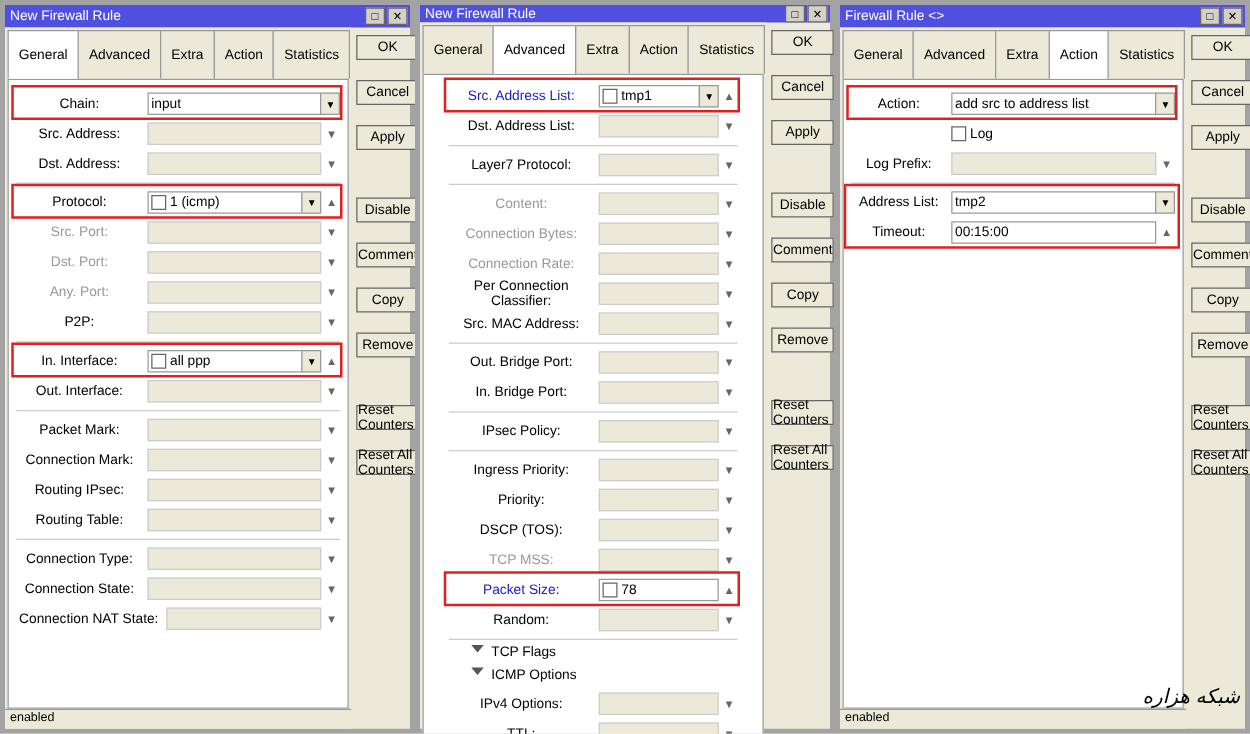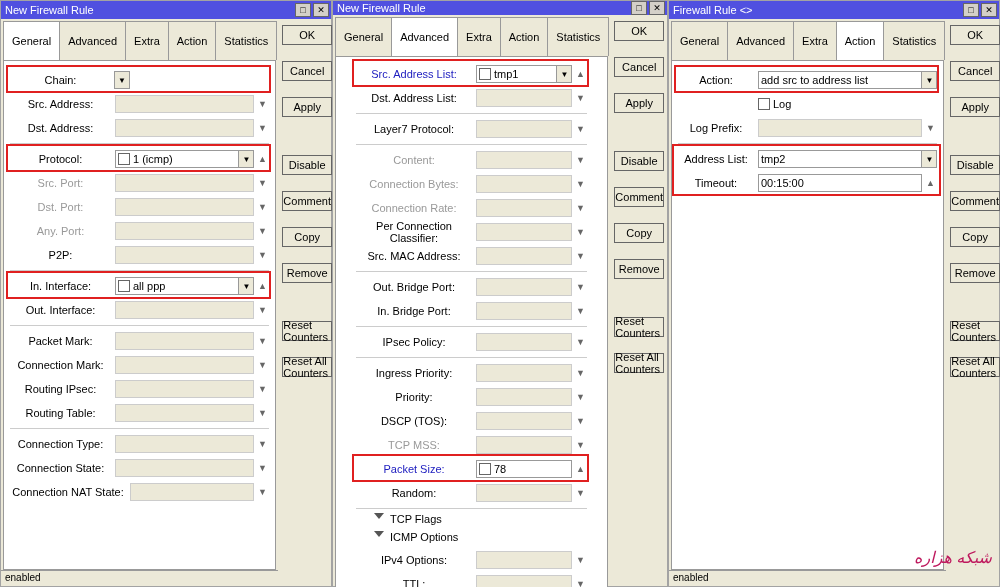--- a/index.html
+++ b/index.html
@@ -1,17 +1,17 @@
 <!DOCTYPE html>
 <html><head>
 <meta charset="utf-8">
 <style>
 * { box-sizing: border-box; margin: 0; padding: 0; font-family: Tahoma, sans-serif; font-size: 11px; }
 body { background: #e8e8e8; width: 1000px; height: 587px; display: flex; position: relative; }
-.panel { position: relative; height: 100%; border: 1px solid #a3a3a3; display: flex; flex-direction: column; background: #ece9d8; }
+.panel { position: relative; height: 100%; border: 4px solid #a3a3a3; display: flex; flex-direction: column; background: #ece9d8; }
 .panel1 { width: 332px; } .panel2 { width: 336px; } .panel3 { width: 332px; }
 .titlebar { background: #5050e0; color: #fff; height: 18px; display: flex; align-items: center; padding: 0 2px; }
 .titlebar-text { flex: 1; padding-left: 2px; }
 .titlebtn { width: 16px; height: 14px; background: #d4d0c8; border: 1px solid #666; margin-left: 2px; display: flex; align-items: center; justify-content: center; font-size: 9px; font-family: Arial; color: #000; cursor: pointer; }
 .body { display: flex; flex: 1; }
 .left { flex: 1; display: flex; flex-direction: column; }
 .right { width: 92px; padding: 6px 4px 0 4px; display: flex; flex-direction: column; gap: 16px; }
 .tabs { display: flex; padding: 2px 2px 0 2px; background: #ece9d8; }
 .tab { padding: 13px 8px; border: 1px solid #999; border-bottom: none; background: #ece9d8; cursor: pointer; margin-right: -1px; }
 .tab.active { background: #fff; position: relative; z-index: 2; }
@@ -23,21 +23,21 @@
 .field.dim { background: #ece9d8; border-color: #ccc; }
 .chk { width: 12px; height: 12px; border: 1px solid #666; background: #fff; margin-right: 3px; display: inline-block; }
 .dd { width: 16px; height: 18px; border: 1px solid #999; background: #ece9d8; display: flex; align-items: center; justify-content: center; font-size: 8px; cursor: pointer; margin-left: -1px; }
 .arr { width: 14px; height: 18px; display: flex; align-items: center; justify-content: center; font-size: 9px; color: #666; cursor: pointer; margin-left: 1px; }
 .btn { height: 20px; border: 1px solid #666; background: #ece9d8; cursor: pointer; display: flex; align-items: center; justify-content: center; width: 100%; }
 .sep { height: 1px; border-top: 1px solid #ccc; margin: 4px 0; }
 .hl { position: absolute; border: 2px solid #e02020; pointer-events: none; z-index: 5; }
 .status { height: 16px; border-top: 1px solid #999; padding: 1px 4px; background: #ece9d8; font-size: 10px; }
 .expandrow { display: flex; align-items: flex-start; padding-left: 18px; height: 18px; }
 .exptri { width: 0; height: 0; border-left: 5px solid transparent; border-right: 5px solid transparent; border-top: 6px solid #555; margin-right: 6px; }
-.watermark { position: absolute; right: 8px; bottom: 20px; color: #be185d; font-size: 16px; font-style: italic; }
+.watermark { position: absolute; right: 8px; bottom: 20px; color: #000000; font-size: 16px; font-style: italic; }
 </style>
 </head>
 <body>
 
 <div class="panel panel1">
   <div class="titlebar">
     <span class="titlebar-text">New Firewall Rule</span>
     <div class="titlebtn">□</div>
     <div class="titlebtn">✕</div>
   </div>
@@ -47,20 +47,23 @@
         <div class="tab active">General</div>
         <div class="tab">Advanced</div>
         <div class="tab">Extra</div>
         <div class="tab">Action</div>
         <div class="tab">Statistics</div>
       </div>
       <div class="content">
         <div class="row">
           <div class="hl" style="left:-4px;top:-4px;right:-2px;height:28px;"></div>
           <div class="rlabel">Chain:</div>
+          <div class="field">
+              <span>input</span>
+            </div>
           <div class="dd">▼</div>
         </div>
         <div class="row">
           <div class="rlabel">Src. Address:</div>
           <div class="field dim"></div>
           <div class="arr">▼</div>
         </div>
         <div class="row">
           <div class="rlabel">Dst. Address:</div>
           <div class="field dim"></div>

